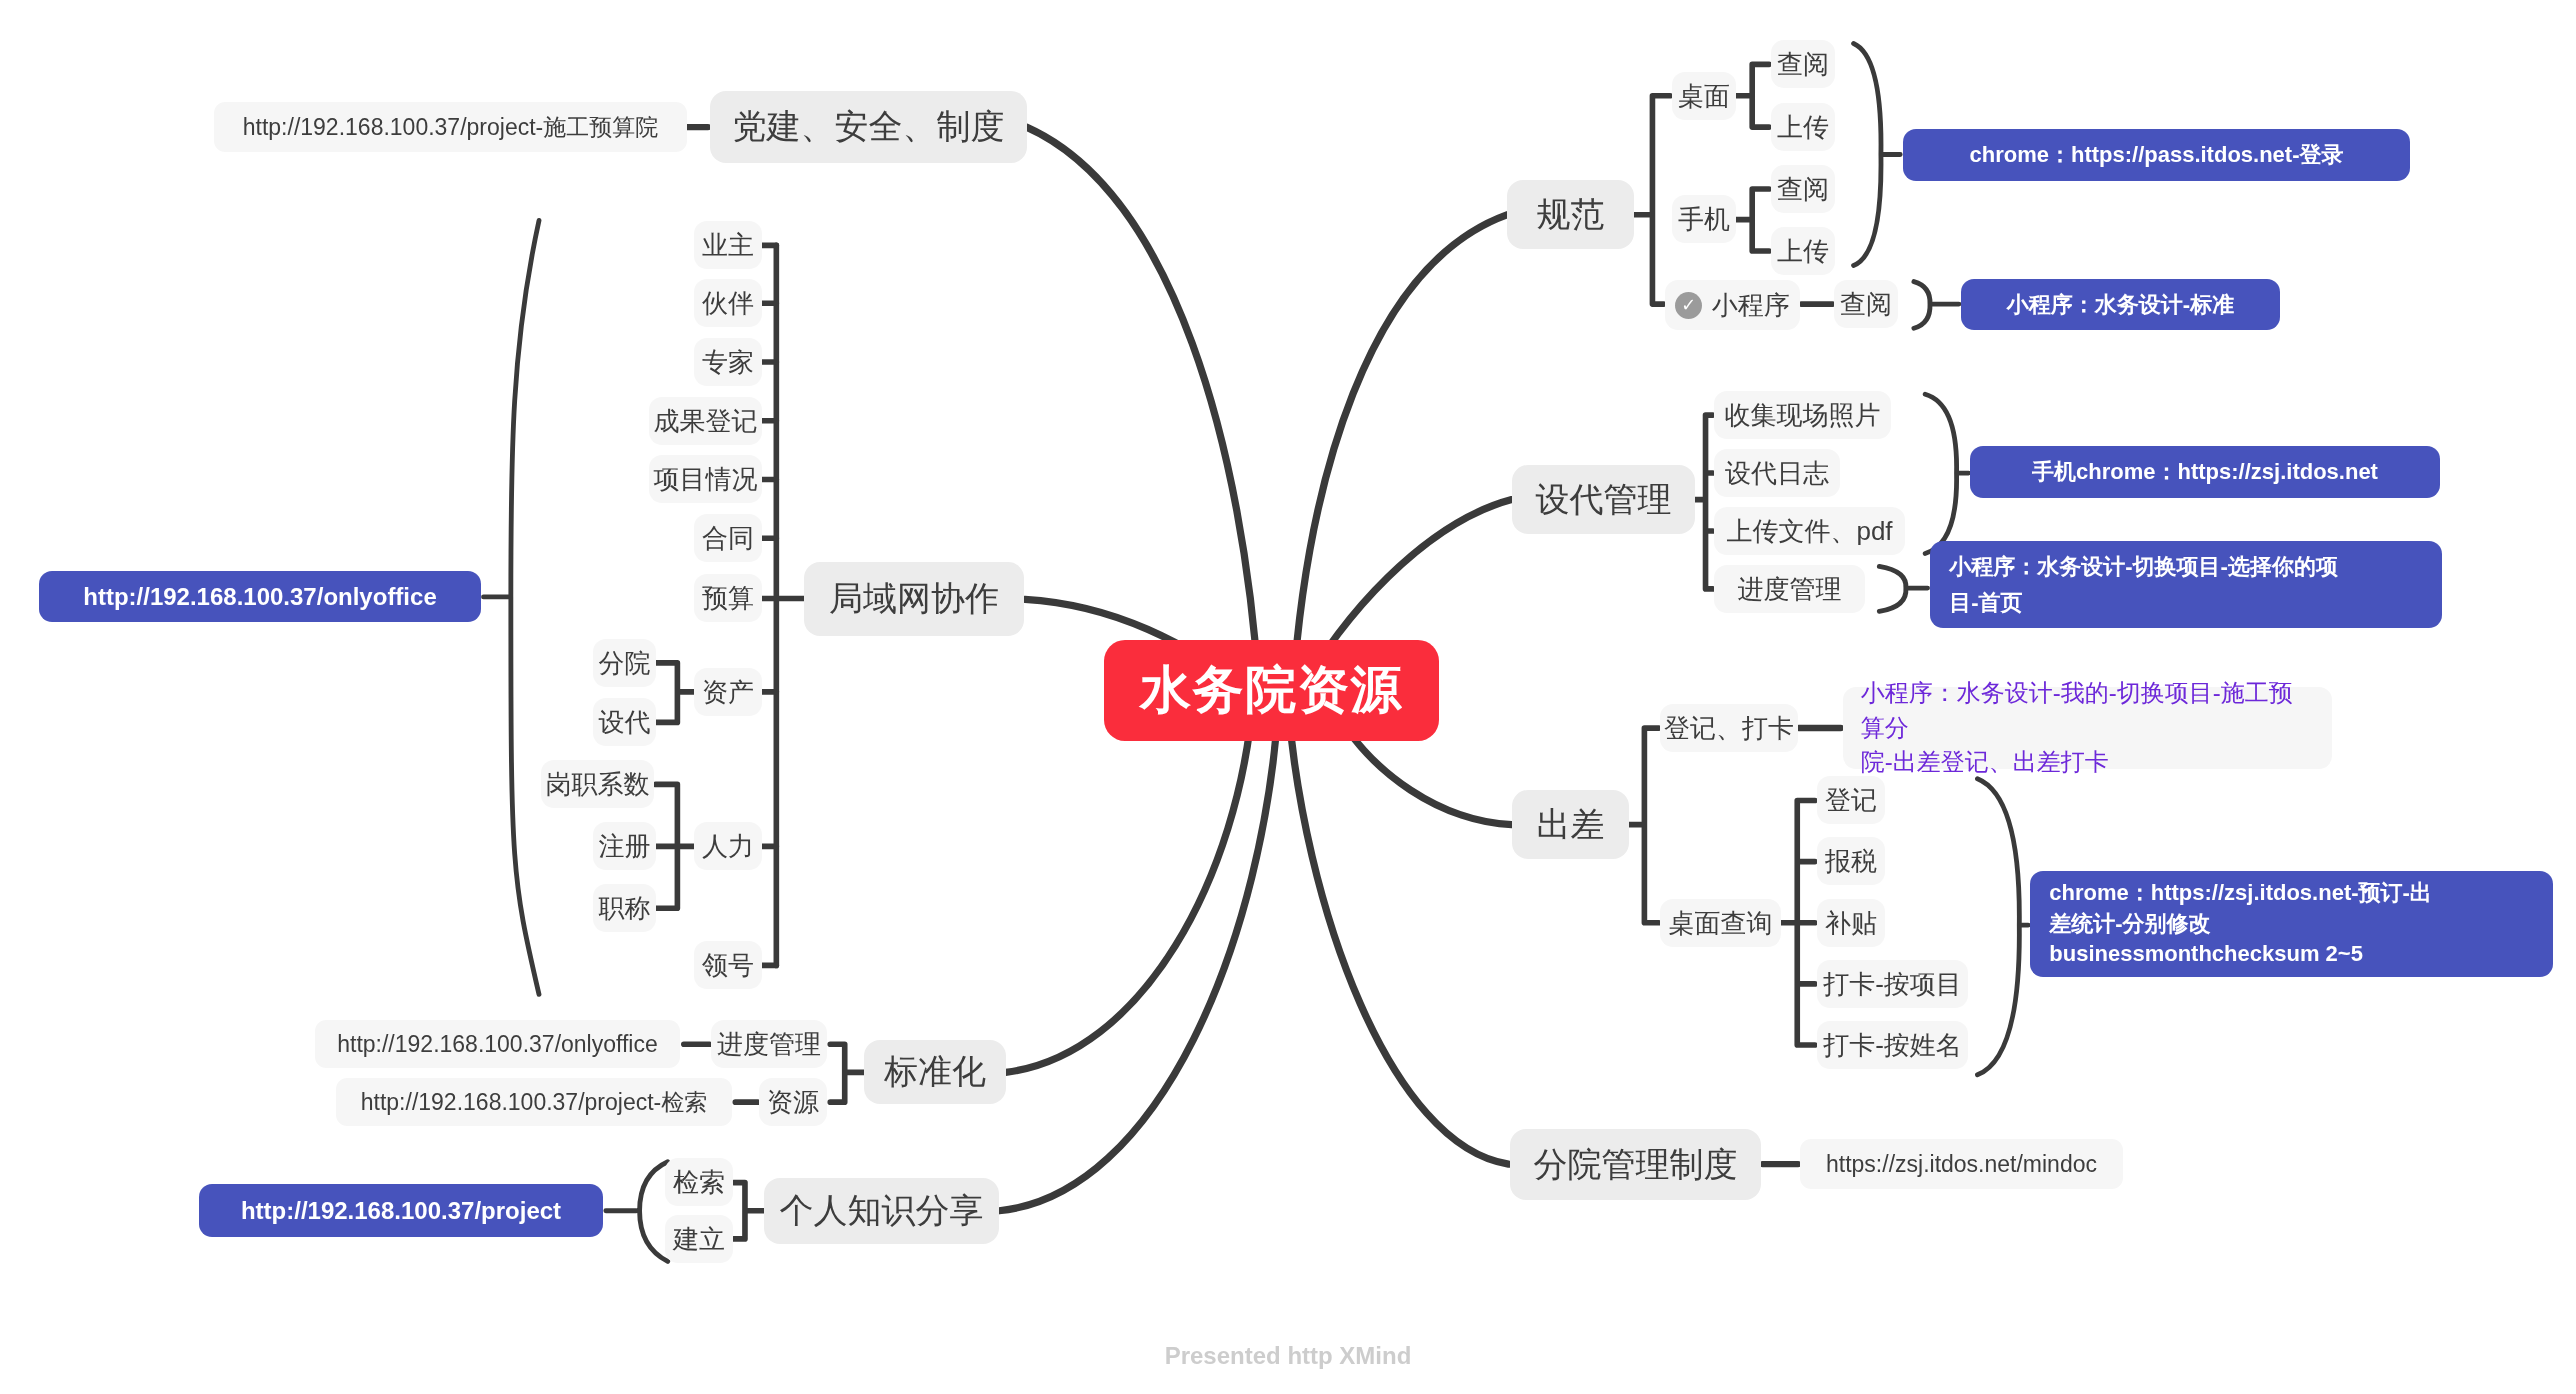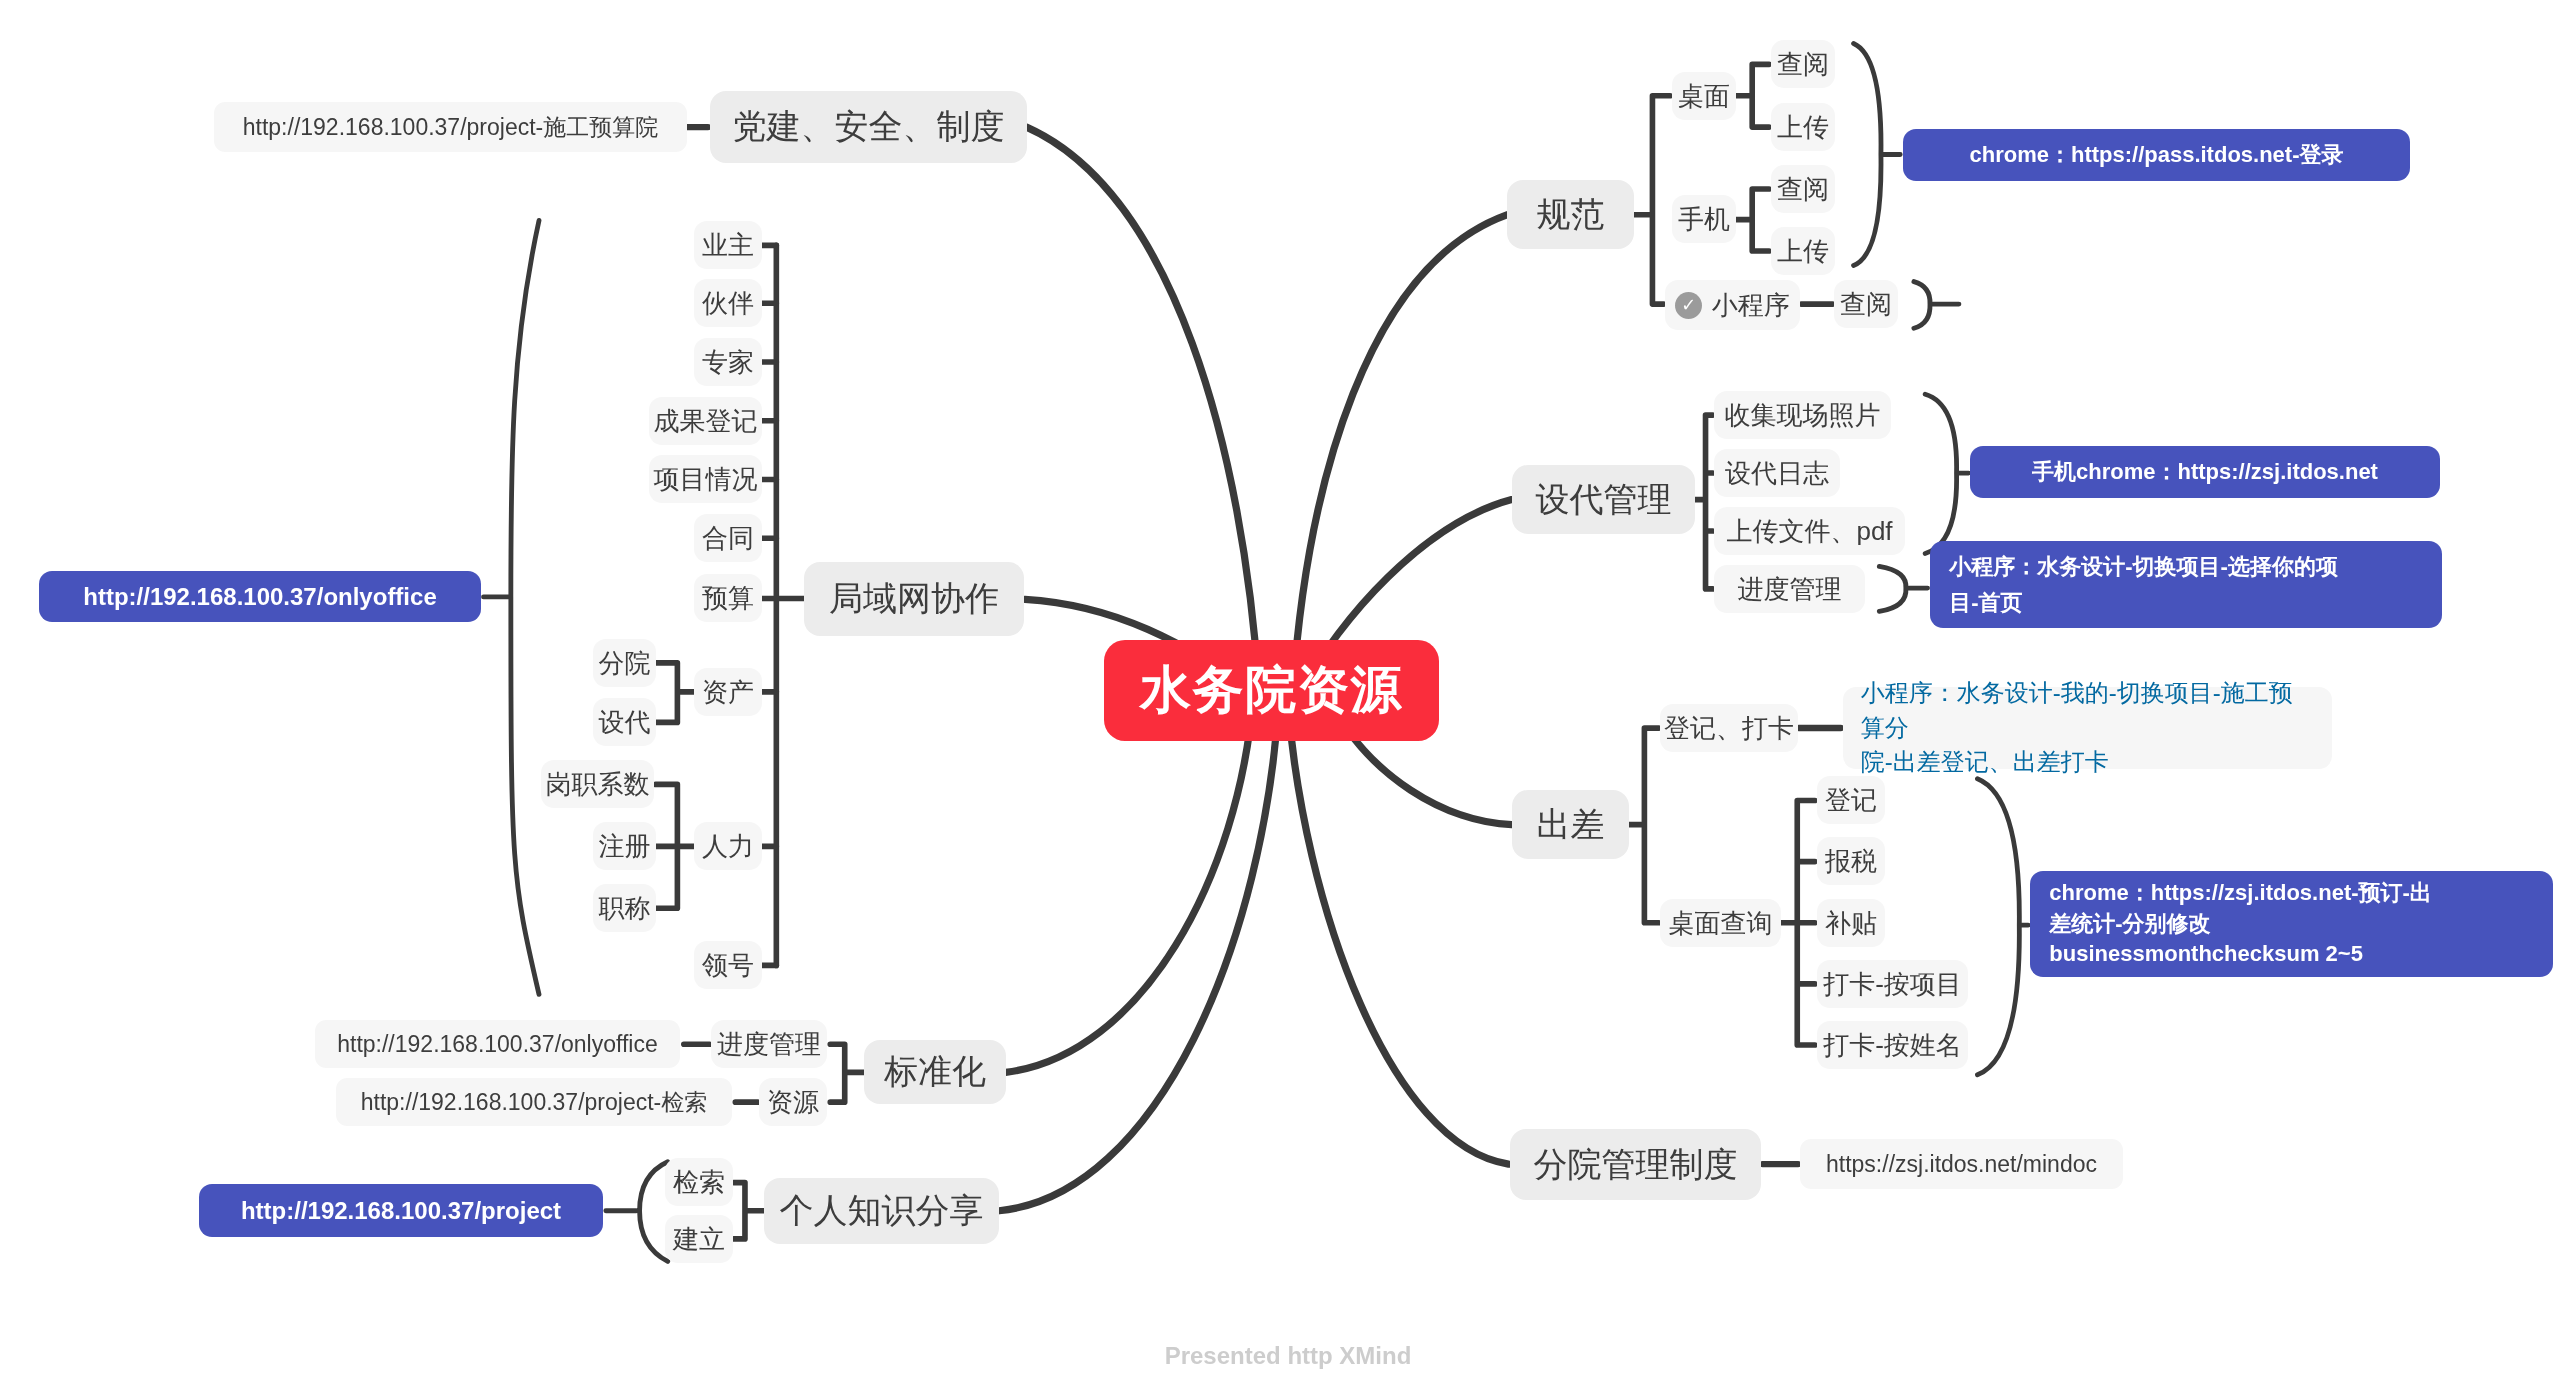--- a/index.html
+++ b/index.html
@@ -14,21 +14,21 @@
   .node{position:absolute;display:flex;align-items:center;justify-content:center;
         box-sizing:border-box;white-space:nowrap;z-index:1;}
   .central{background:#FA2D3C;color:#ffffff;font-weight:bold;font-size:51px;
            border-radius:21px;z-index:2;letter-spacing:1.6px;}
   .topic{background:#ECECEC;border-radius:16px;font-size:34px;color:#3D3D3D;}
   .sub{background:#F6F6F6;border-radius:13px;font-size:26px;color:#3D3D3D;}
   .chip{background:#F6F6F6;border-radius:11.3px;font-size:23px;color:#3D3D3D;}
   .blue{background:#4753BC;border-radius:13px;color:#ffffff;font-weight:bold;font-size:22px;}
   .multi{white-space:pre-line;justify-content:flex-start;text-align:left;
          line-height:1.6;padding:0 19.3px;}
-  .note{background:#F6F6F6;border-radius:13px;font-size:24px;color:#0369a1;
+  .note{background:#F6F6F6;border-radius:13px;font-size:24px;color:#6d28d9;
         white-space:pre-line;justify-content:flex-start;text-align:left;
         line-height:1.45;padding:6.4px 17.7px;}
   .chk{display:inline-flex;align-items:center;justify-content:center;
        width:27px;height:27px;border-radius:50%;background:#9B9B9B;color:#ffffff;
        font-size:17.7px;font-weight:bold;margin-right:9.7px;flex:0 0 auto;}
   .footer{position:absolute;left:0;right:0;top:1342px;text-align:center;
           font-size:24px;font-weight:bold;color:#CDCDCD;z-index:1;}
 </style>
 </head>
 <body>
@@ -119,20 +119,21 @@
   <div class="node sub" style="left:1771px;top:103px;width:64px;height:48px;">上传</div>
   <div class="node sub" style="left:1672px;top:195px;width:64px;height:48px;">手机</div>
   <div class="node sub" style="left:1771px;top:165px;width:64px;height:48px;">查阅</div>
   <div class="node sub" style="left:1771px;top:227px;width:64px;height:48px;">上传</div>
   <div class="node blue" style="left:1903px;top:129px;width:507px;height:52px;">chrome：https://pass.itdos.net-登录</div>
   <div class="node sub" style="left:1665px;top:280px;width:135px;height:50px;">
     <span class="chk">✓</span>
     <span>小程序</span>
   </div>
   <div class="node sub" style="left:1834px;top:280px;width:64px;height:48px;">查阅</div>
+  <div class="node blue" style="left:1961px;top:279px;width:319px;height:51px;">小程序：水务设计-标准</div>
 
   <div class="node topic" style="left:1512px;top:465px;width:183px;height:69px;">设代管理</div>
   <div class="node sub" style="left:1714px;top:391px;width:177px;height:48px;">收集现场照片</div>
   <div class="node sub" style="left:1714px;top:449px;width:126px;height:48px;">设代日志</div>
   <div class="node sub" style="left:1714px;top:507px;width:191px;height:48px;">上传文件、pdf</div>
   <div class="node sub" style="left:1714px;top:565px;width:151px;height:48px;">进度管理</div>
   <div class="node blue" style="left:1970px;top:446px;width:470px;height:52px;">手机chrome：https://zsj.itdos.net</div>
   <div class="node blue multi" style="left:1930px;top:541px;width:512px;height:87px;">小程序：水务设计-切换项目-选择你的项
 目-首页</div>
 

